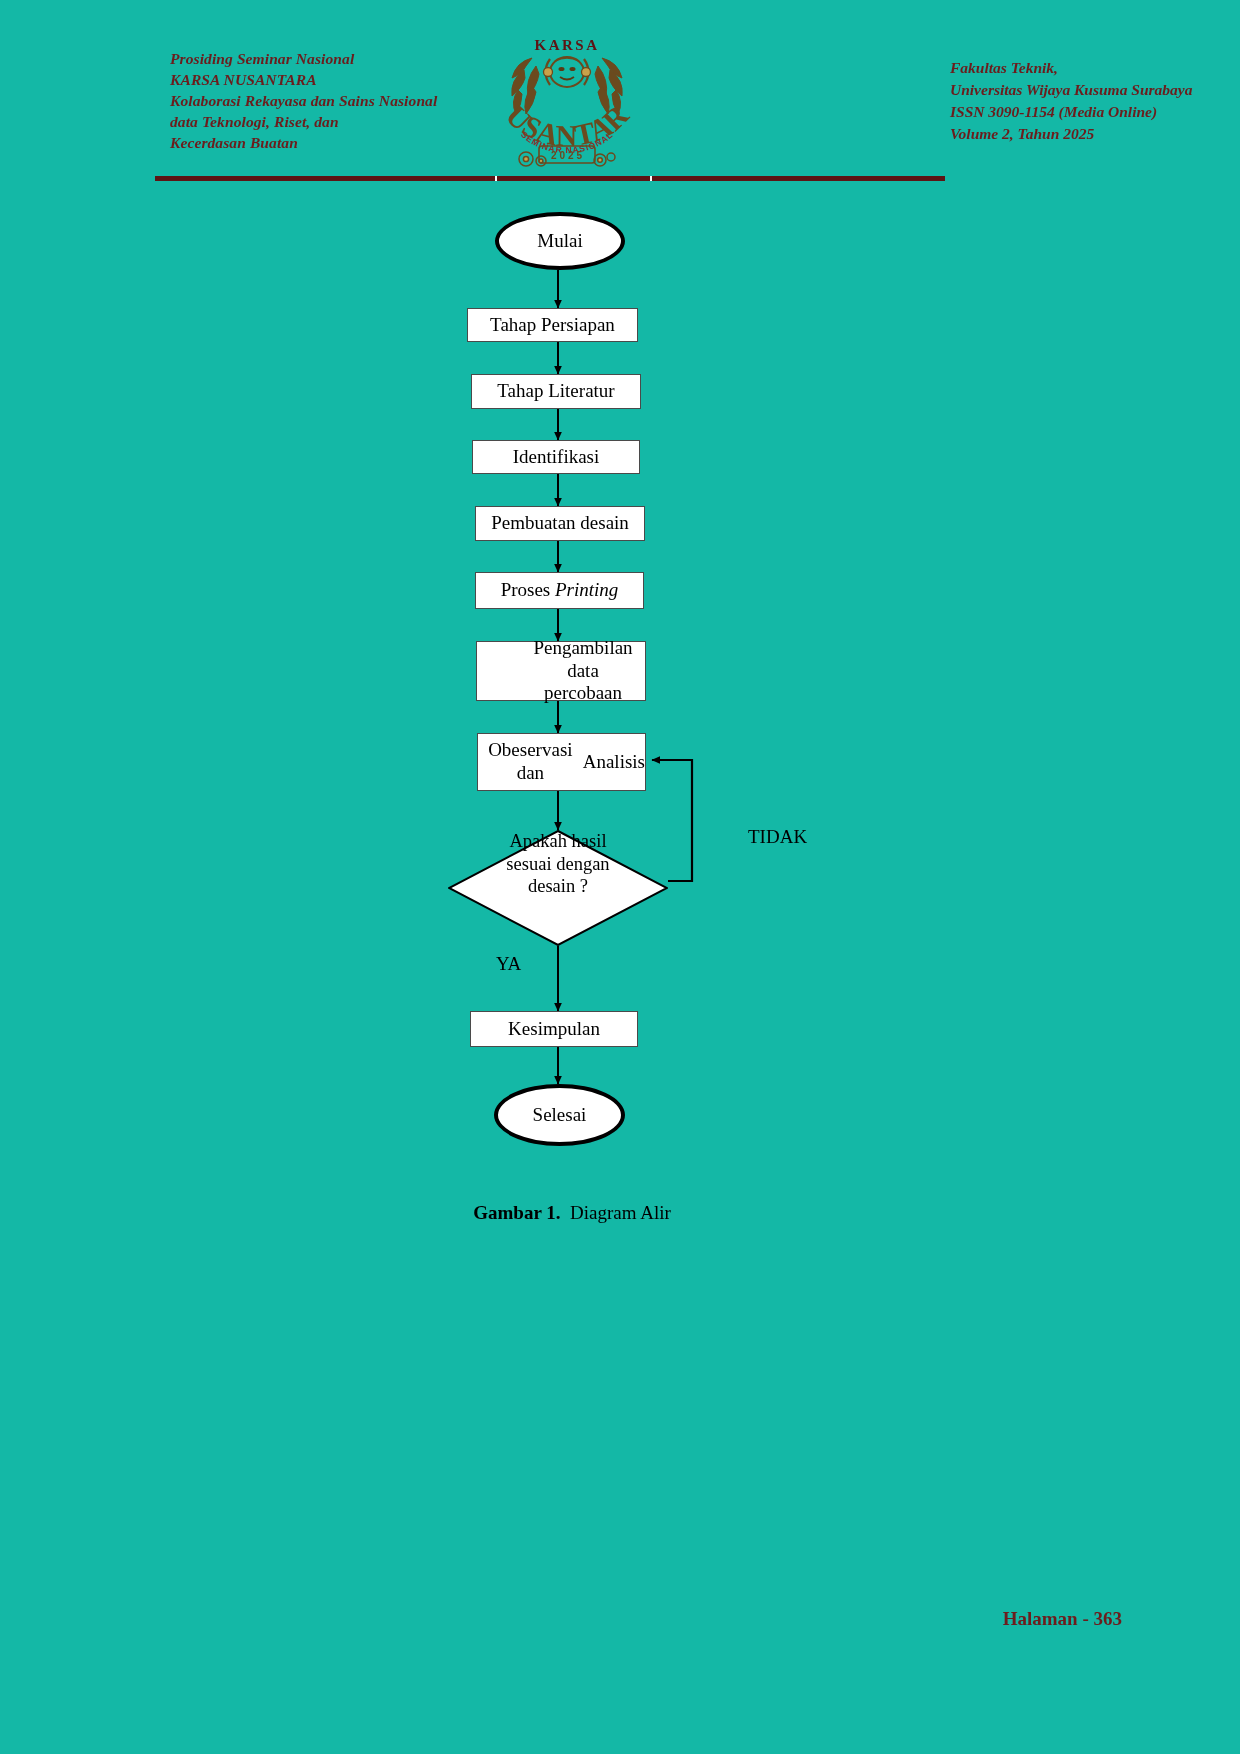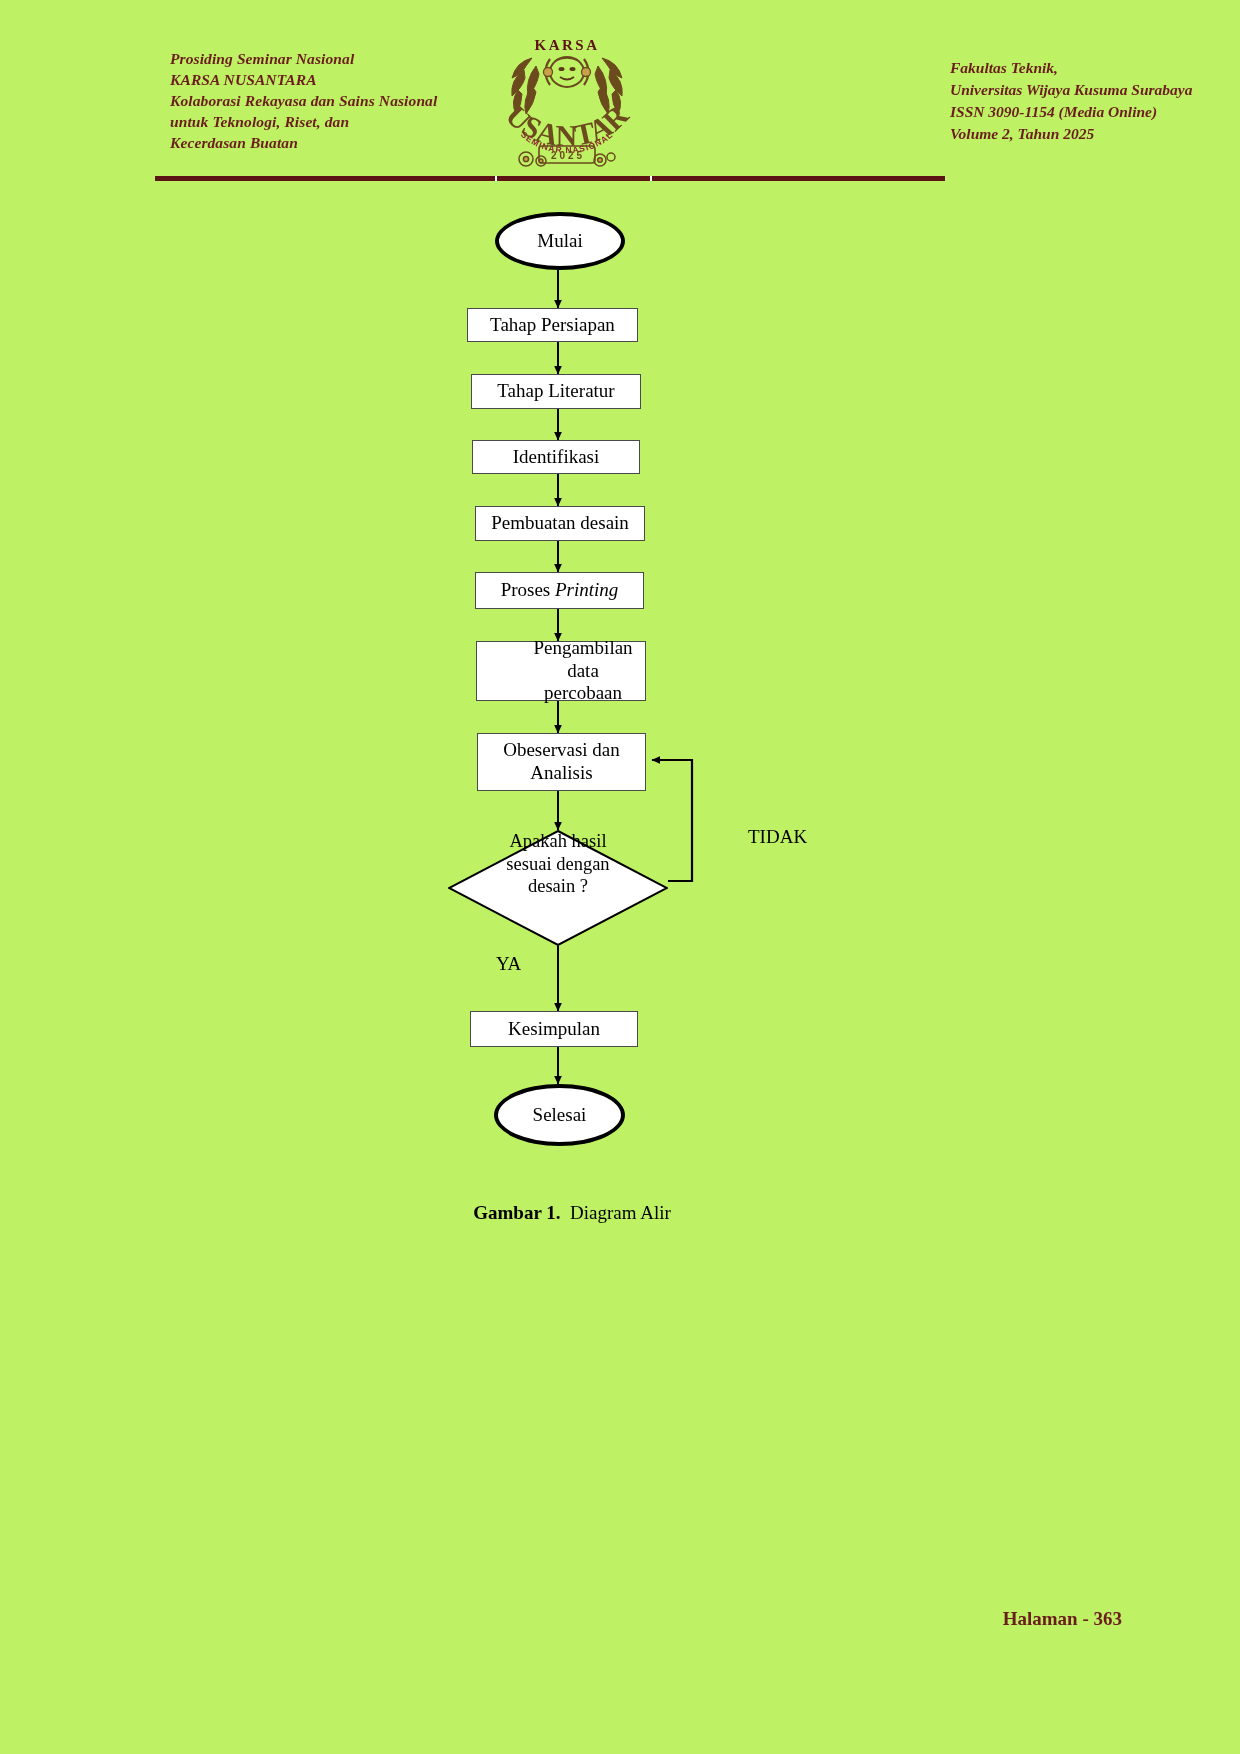--- a/index.html
+++ b/index.html
@@ -8,21 +8,21 @@
     background: #ffffff;
   }
   body {
     font-family: "Liberation Serif", "DejaVu Serif", serif;
     color: #000000;
   }
   #page {
     position: relative;
     width: 1240px;
     height: 1754px;
-    background: #bef264;
+    background: #14b8a6;
     overflow: hidden;
   }
 
   
   #header {
     position: absolute;
     left: 0; top: 0;
     width: 1240px;
     height: 185px;
   }
@@ -166,21 +166,21 @@
 <body>
 
 <div id="page">
 
   <div id="header">
 
     <div class="hdr-left">
       <div>Prosiding Seminar Nasional</div>
       <div>KARSA NUSANTARA</div>
       <div>Kolaborasi Rekayasa dan Sains Nasional</div>
-      <div>untuk Teknologi, Riset, dan</div>
+      <div>data Teknologi, Riset, dan</div>
       <div>Kecerdasan Buatan</div>
     </div>
 
     <div class="hdr-right">
       <div>Fakultas Teknik,</div>
       <div>Universitas Wijaya Kusuma Surabaya</div>
       <div>ISSN 3090-1154 (Media Online)</div>
       <div>Volume 2, Tahun 2025</div>
     </div>
 
@@ -299,21 +299,21 @@
 
     <div class="node proc" style="left:475px; top:377px; width:169px; height:37px;">
       <span><span>Proses </span><span class="it">Printing</span></span>
     </div>
 
     <div class="node proc" style="left:476px; top:446px; width:170px; height:60px; flex-direction:column;padding-left:44px;">
       <span>Pengambilan data</span>
       <span>percobaan</span>
     </div>
 
-    <div class="node proc" style="left:477px; top:538px; width:169px; height:58px; flex-direction:column;">
+    <div class="node proc" style="left:477px; top:538px; width:169px; height:58px; flex-direction:row;">
       <span>Obeservasi dan</span>
       <span>Analisis</span>
     </div>
 
     <div class="diamond-wrap" style="left:448px; top:635px; width:220px; height:116px;">
       <svg width="220" height="116" viewBox="0 0 220 116">
         <polygon points="110,1 219,58 110,115 1,58" fill="#ffffff" stroke="#000000" stroke-width="2"></polygon>
       </svg>
       <div class="diamond-label">
         <div>

